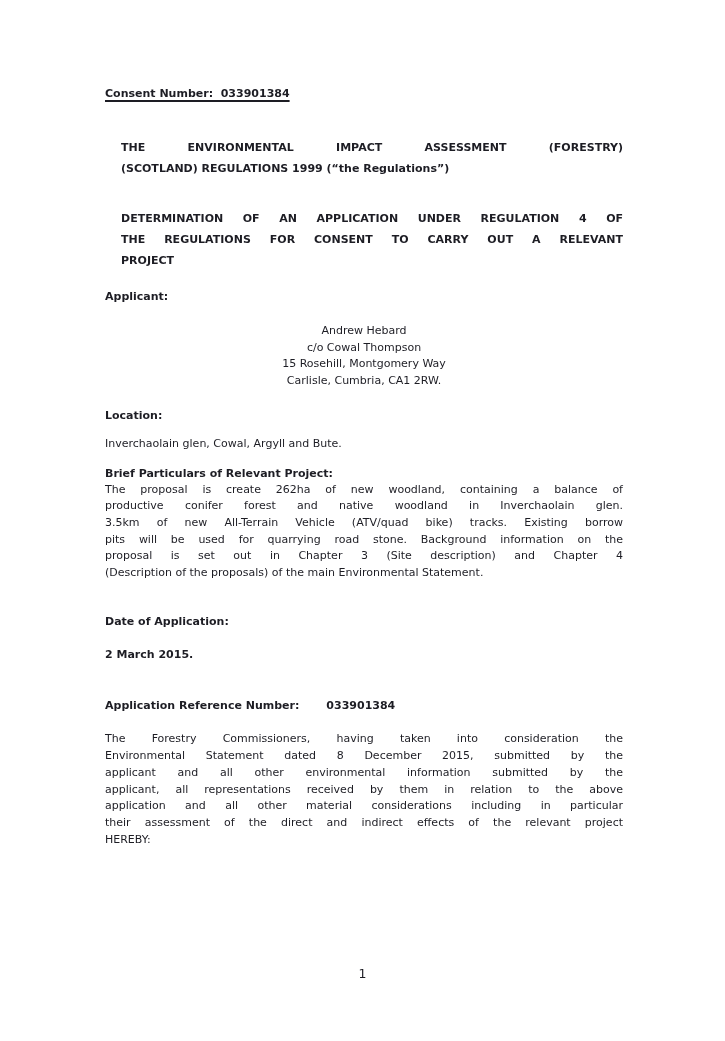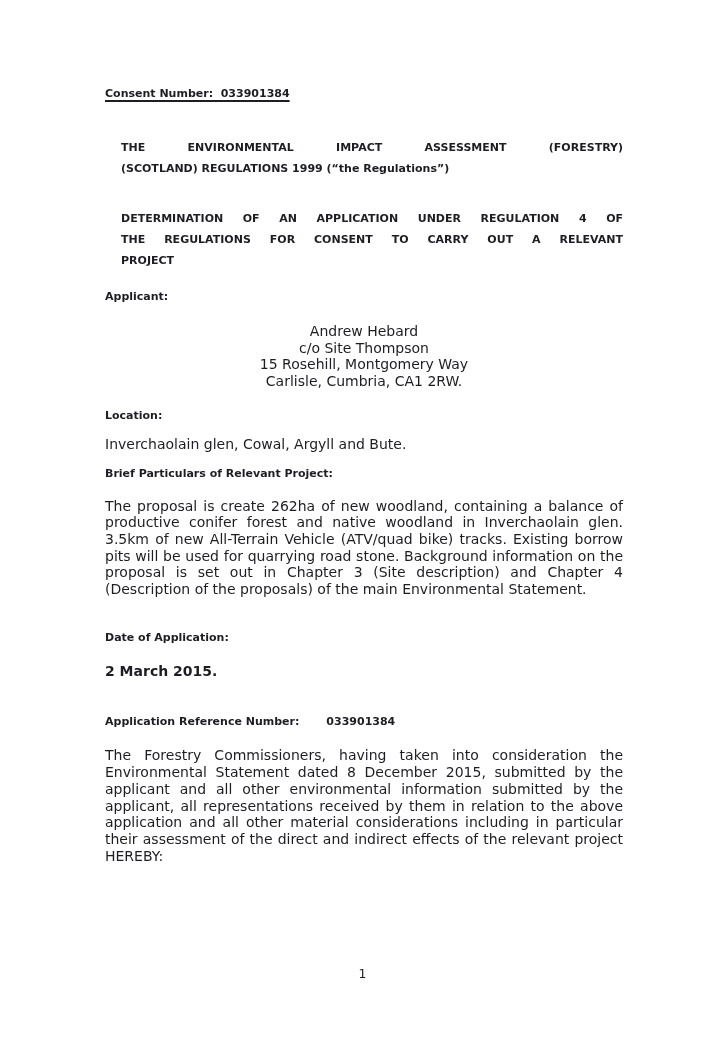--- a/index.html
+++ b/index.html
@@ -37,31 +37,31 @@
   }
   .titleblock .h { line-height: 21px; margin-left: 16px; }
   .title1 { margin-bottom: 29px; }
   .title2 { margin-bottom: 17px; }
   
   .jline {
     text-align: justify;
     text-align-last: justify;
   }
   .body, .para div, .address div {
-    font-size: 14px;
+    font-size: 11px;
     line-height: 16.7px;
   }
   .applicant-label { margin-bottom: 18px; }
   .address {
     text-align: center;
     margin-bottom: 17px;
   }
   .location-label { margin-bottom: 12px; }
   .location-value { margin-bottom: 12px; }
-  .brief-label { margin-bottom: 16px; }
+  .brief-label { }
   .para1 { margin-bottom: 31px; }
   .date-label { margin-bottom: 17px; }
   .date-value { margin-bottom: 34px; font-weight: bold; }
   .refline { margin-bottom: 17px; }
   .refgap { display: inline-block; width: 27px; }
   .footer {
     position: absolute;
     left: 0;
     right: 0;
     top: 966px;
@@ -87,21 +87,21 @@
     <div class="titleblock title2">
       <div class="h jline">DETERMINATION OF AN APPLICATION UNDER REGULATION 4 OF</div>
       <div class="h jline">THE REGULATIONS FOR CONSENT TO CARRY OUT A RELEVANT</div>
       <div class="h">PROJECT</div>
     </div>
 
     <div class="h applicant-label">Applicant:</div>
 
     <div class="address">
       <div>Andrew Hebard</div>
-      <div>c/o Site Thompson</div>
+      <div>c/o Cowal Thompson</div>
       <div>15 Rosehill, Montgomery Way</div>
       <div>Carlisle, Cumbria, CA1 2RW.</div>
     </div>
 
     <div class="h location-label">Location:</div>
     <div class="body location-value">Inverchaolain glen, Cowal, Argyll and Bute.</div>
 
     <div class="h brief-label">Brief Particulars of Relevant Project:</div>
     <div class="para para1">
       <div class="jline">The proposal is create 262ha of new woodland, containing a balance of</div>

